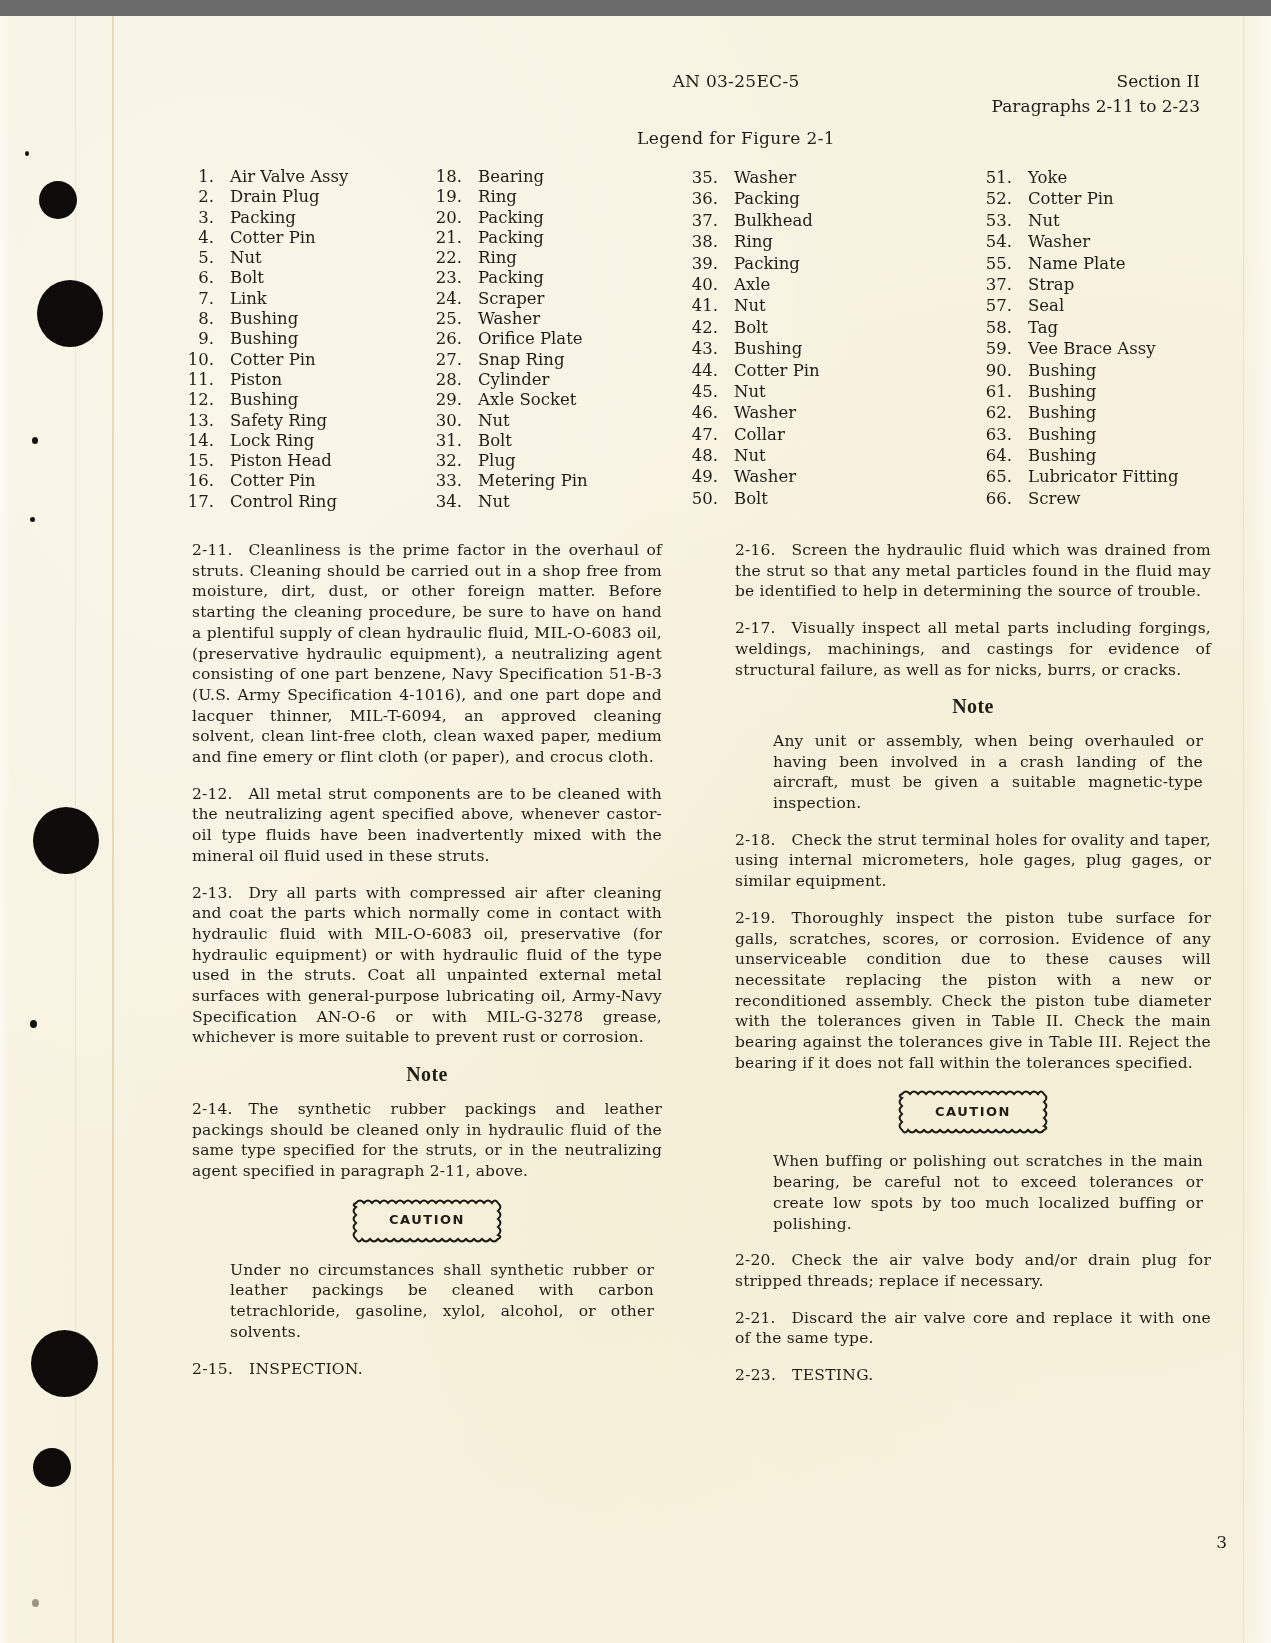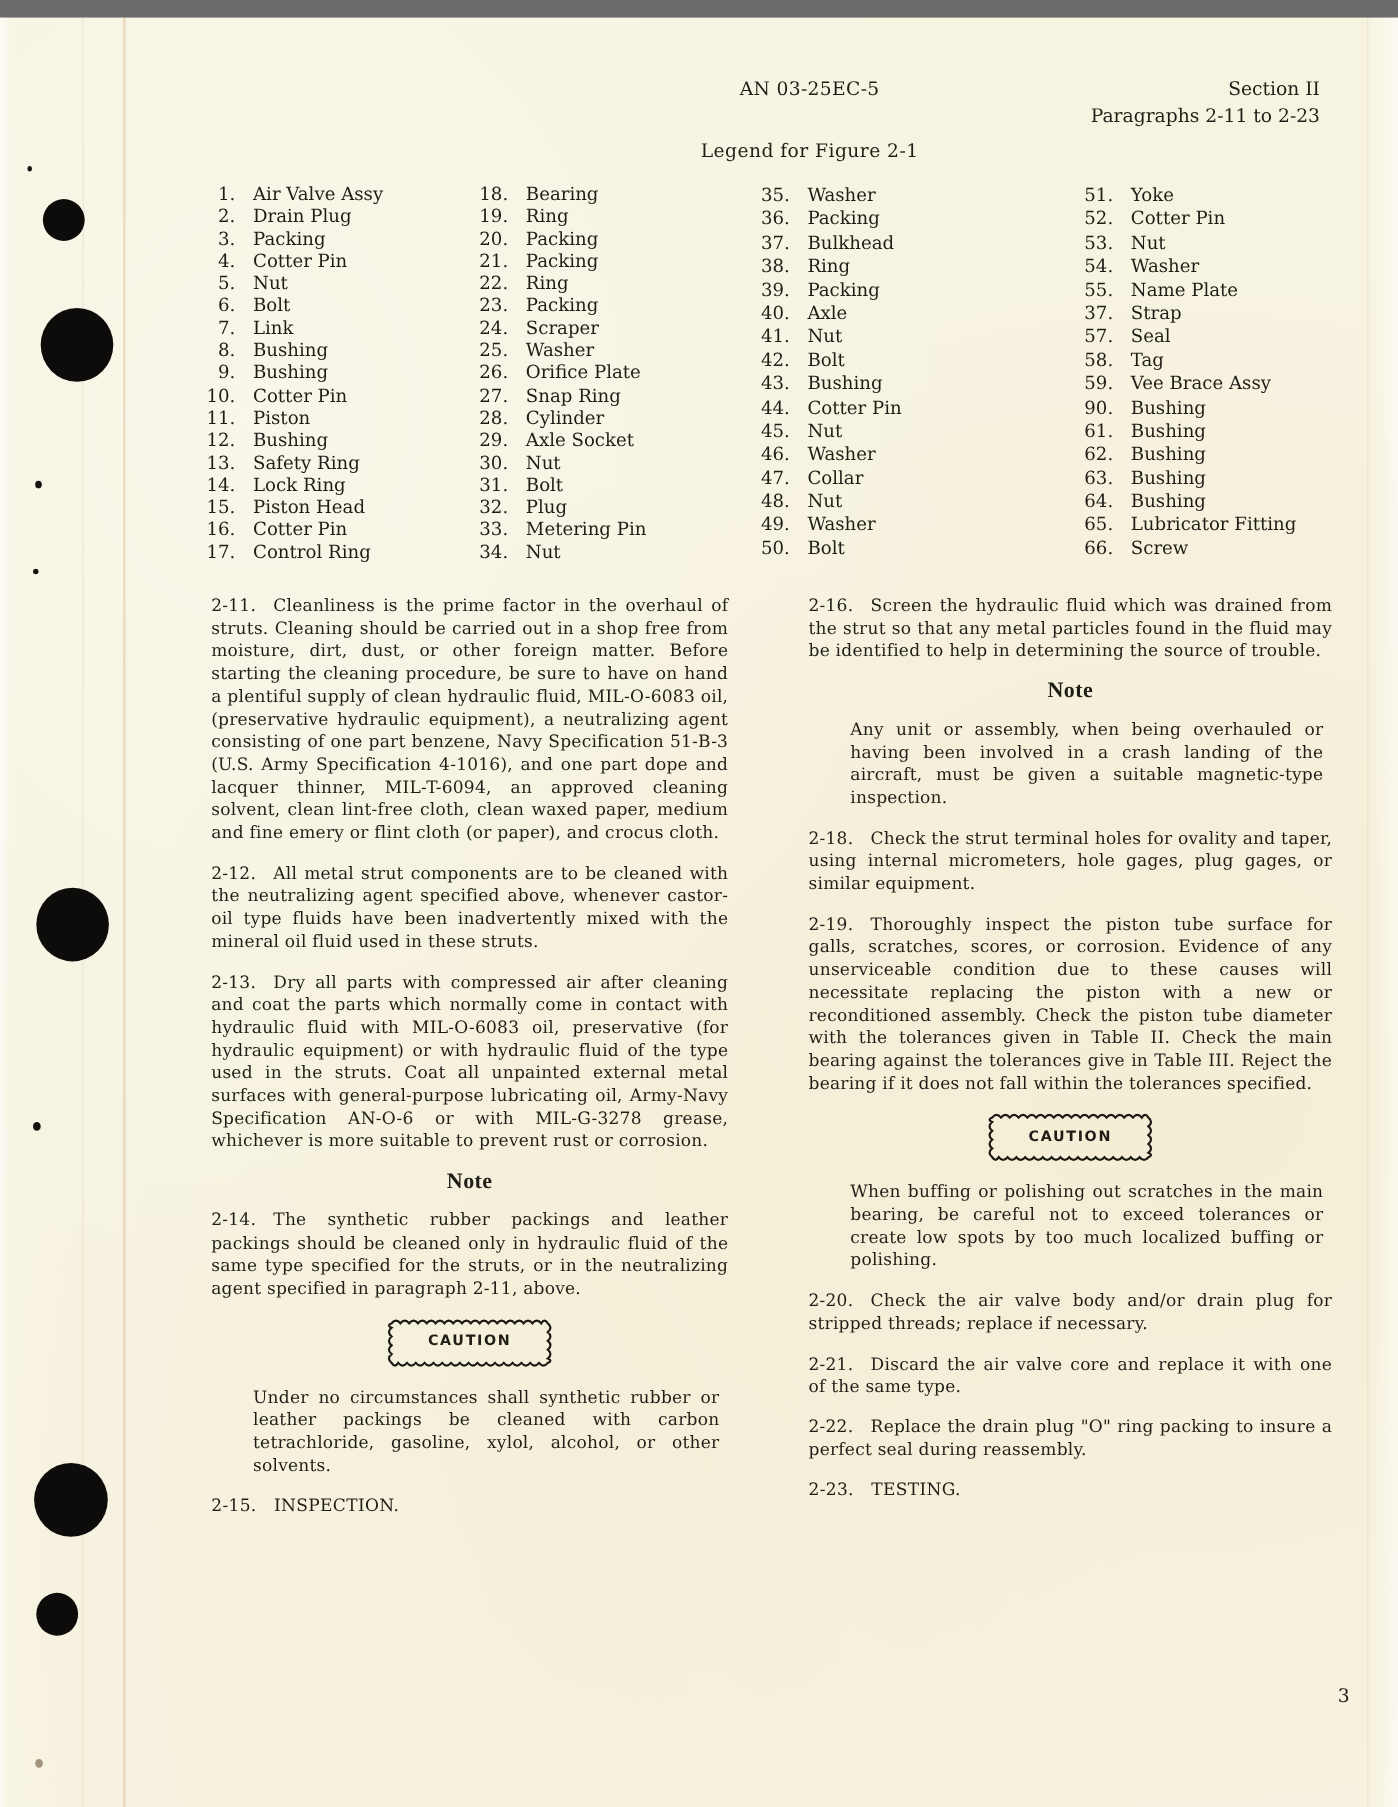--- a/index.html
+++ b/index.html
@@ -446,32 +446,32 @@
         <path fill="none" stroke="#1b1914" stroke-width="2" d="M 5 5 q 4 -4.8 8 0 q 4 -4.8 8 0 q 4 -4.8 8 0 q 4 -4.8 8 0 q 4 -4.8 8 0 q 4 -4.8 8 0 q 4 -4.8 8 0 q 4 -4.8 8 0 q 4 -4.8 8 0 q 4 -4.8 8 0 q 4 -4.8 8 0 q 4 -4.8 8 0 q 4 -4.8 8 0 q 4 -4.8 8 0 q 4 -4.8 8 0 q 4 -4.8 8 0 q 4 -4.8 8 0 q 3 -4.8 6 0 q 4.8 4 0 8 q 4.8 4 0 8 q 4.8 4 0 8 q 4.8 4 0 8 q 4.8 2 0 4 q -4 4.8 -8 0 q -4 4.8 -8 0 q -4 4.8 -8 0 q -4 4.8 -8 0 q -4 4.8 -8 0 q -4 4.8 -8 0 q -4 4.8 -8 0 q -4 4.8 -8 0 q -4 4.8 -8 0 q -4 4.8 -8 0 q -4 4.8 -8 0 q -4 4.8 -8 0 q -4 4.8 -8 0 q -4 4.8 -8 0 q -4 4.8 -8 0 q -4 4.8 -8 0 q -4 4.8 -8 0 q -3 4.8 -6 0 q -4.8 -4 0 -8 q -4.8 -4 0 -8 q -4.8 -4 0 -8 q -4.8 -4 0 -8 q -4.8 -2 0 -4 Z"></path>
       </svg>
       <span class="caution-label">CAUTION</span>
     </div>
     <p class="indented">Under no circumstances shall synthetic rubber or leather packings be cleaned with carbon tetrachloride, gasoline, xylol, alcohol, or other solvents.</p>
     <p class="section-line">2-15. INSPECTION.</p>
   </div>
 
   <div class="col col-right">
     <p class="para">2-16. Screen the hydraulic fluid which was drained from the strut so that any metal particles found in the fluid may be identified to help in determining the source of trouble.</p>
+    <p class="para">2-17. Visually inspect all metal parts including forgings, weldings, machinings, and castings for evidence of structural failure, as well as for nicks, burrs, or cracks.</p>
     <div class="note-head">Note</div>
     <p class="indented">Any unit or assembly, when being overhauled or having been involved in a crash landing of the aircraft, must be given a suitable magnetic-type inspection.</p>
     <p class="para">2-18. Check the strut terminal holes for ovality and taper, using internal micrometers, hole gages, plug gages, or similar equipment.</p>
     <p class="para">2-19. Thoroughly inspect the piston tube surface for galls, scratches, scores, or corrosion.  Evidence of any unserviceable condition due to these causes will necessitate replacing the piston with a new or reconditioned assembly.  Check the piston tube diameter with the tolerances given in Table II.  Check the main bearing against the tolerances give in Table III.  Reject the bearing if it does not fall within the tolerances specified.</p>
     <div class="caution-box">
       <svg class="wavy" width="152" height="46" viewBox="0 0 152 46">
         <path fill="none" stroke="#1b1914" stroke-width="2" d="M 5 5 q 4 -4.8 8 0 q 4 -4.8 8 0 q 4 -4.8 8 0 q 4 -4.8 8 0 q 4 -4.8 8 0 q 4 -4.8 8 0 q 4 -4.8 8 0 q 4 -4.8 8 0 q 4 -4.8 8 0 q 4 -4.8 8 0 q 4 -4.8 8 0 q 4 -4.8 8 0 q 4 -4.8 8 0 q 4 -4.8 8 0 q 4 -4.8 8 0 q 4 -4.8 8 0 q 4 -4.8 8 0 q 3 -4.8 6 0 q 4.8 4 0 8 q 4.8 4 0 8 q 4.8 4 0 8 q 4.8 4 0 8 q 4.8 2 0 4 q -4 4.8 -8 0 q -4 4.8 -8 0 q -4 4.8 -8 0 q -4 4.8 -8 0 q -4 4.8 -8 0 q -4 4.8 -8 0 q -4 4.8 -8 0 q -4 4.8 -8 0 q -4 4.8 -8 0 q -4 4.8 -8 0 q -4 4.8 -8 0 q -4 4.8 -8 0 q -4 4.8 -8 0 q -4 4.8 -8 0 q -4 4.8 -8 0 q -4 4.8 -8 0 q -4 4.8 -8 0 q -3 4.8 -6 0 q -4.8 -4 0 -8 q -4.8 -4 0 -8 q -4.8 -4 0 -8 q -4.8 -4 0 -8 q -4.8 -2 0 -4 Z"></path>
       </svg>
       <span class="caution-label">CAUTION</span>
     </div>
     <p class="indented">When buffing or polishing out scratches in the main bearing, be careful not to exceed tolerances or create low spots by too much localized buffing or polishing.</p>
     <p class="para">2-20. Check the air valve body and/or drain plug for stripped threads; replace if necessary.</p>
     <p class="para">2-21. Discard the air valve core and replace it with one of the same type.</p>
-    <p class="para">2-22. Replace the drain plug "O" ring packing to insure a perfect seal during reassembly.</p>
     <p class="section-line">2-23. TESTING.</p>
   </div>
 
   <div class="page-number">3</div>
 
 </div>
 
 </body></html>

